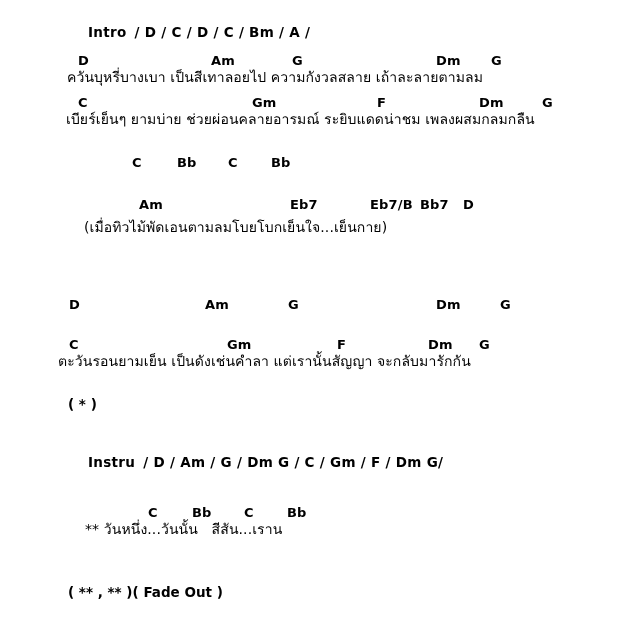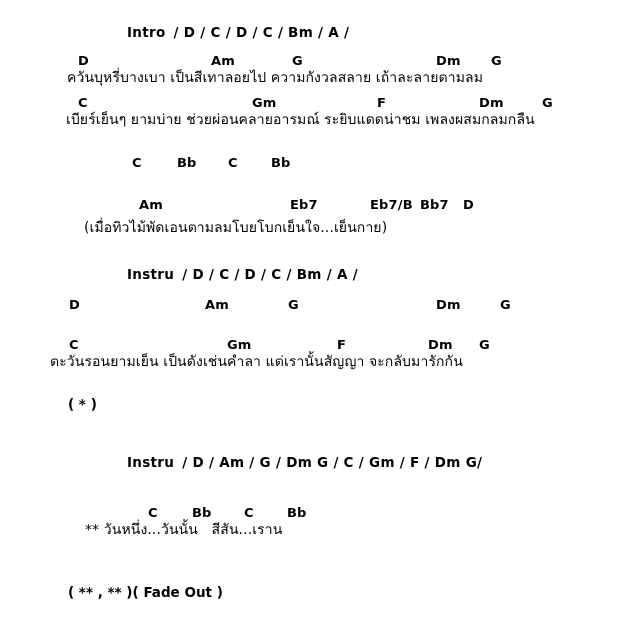--- a/index.html
+++ b/index.html
@@ -38,21 +38,20 @@
     white-space: pre;
   }
   
   .section {
     font-weight: bold;
     font-size: 13.5px;
     letter-spacing: 0.3px;
   }
   .section .lbl {
     margin-right: 8px;
-    margin-left: 39px;
   }
   
   .lyric {
     font-size: 14px;
     font-weight: normal;
     letter-spacing: 0.1px;
   }
   .marker {
     font-weight: bold;
     font-size: 13.5px;
@@ -98,42 +97,39 @@
   <div class="ln chordrow" style="left:0px; top:198px; width:620px;">
     <span class="ch" style="left:139px;">Am</span>
     <span class="ch" style="left:290px;">Eb7</span>
     <span class="ch" style="left:350px;margin-left:20px;">Eb7/B</span>
     <span class="ch" style="left:420px;">Bb7</span>
     <span class="ch" style="left:463px;">D</span>
   </div>
 
   <div class="ln lyric" style="left:84px; top:220px;">(เมื่อทิวไม้พัดเอนตามลมโบยโบกเย็นใจ...เย็นกาย)</div>
 
-  <div class="ln section" style="left:68px; top:254px;">
-    <span class="lbl">Instru</span><span>/ D / C / D / C / Bm / A /</span>
-  </div>
 
   <div class="ln chordrow" style="left:0px; top:298px; width:620px;">
     <span class="ch" style="left:69px;">D</span>
     <span class="ch" style="left:205px;">Am</span>
     <span class="ch" style="left:288px;">G</span>
     <span class="ch" style="left:436px;">Dm</span>
     <span class="ch" style="left:500px;">G</span>
   </div>
 
 
   <div class="ln chordrow" style="left:0px; top:338px; width:620px;">
     <span class="ch" style="left:69px;">C</span>
     <span class="ch" style="left:227px;">Gm</span>
     <span class="ch" style="left:337px;">F</span>
     <span class="ch" style="left:428px;">Dm</span>
     <span class="ch" style="left:479px;">G</span>
   </div>
 
-  <div class="ln lyric" style="left:50px; top:354px;text-align:center;">ตะวันรอนยามเย็น เป็นดังเช่นคำลา แต่เรานั้นสัญญา จะกลับมารักกัน</div>
+  <div class="ln lyric" style="left:58px; top:354px;text-align:center;">ตะวันรอนยามเย็น เป็นดังเช่นคำลา แต่เรานั้นสัญญา จะกลับมารักกัน</div>
 
   <div class="ln marker" style="left:68px; top:398px;">( * )</div>
 
   <div class="ln section" style="left:68px; top:442px;">
     <span class="lbl">Instru</span><span>/ D / Am / G / Dm G / C / Gm / F / Dm G/</span>
   </div>
 
   <div class="ln chordrow" style="left:0px; top:506px; width:620px;">
     <span class="ch" style="left:148px;">C</span>
     <span class="ch" style="left:192px;">Bb</span>

